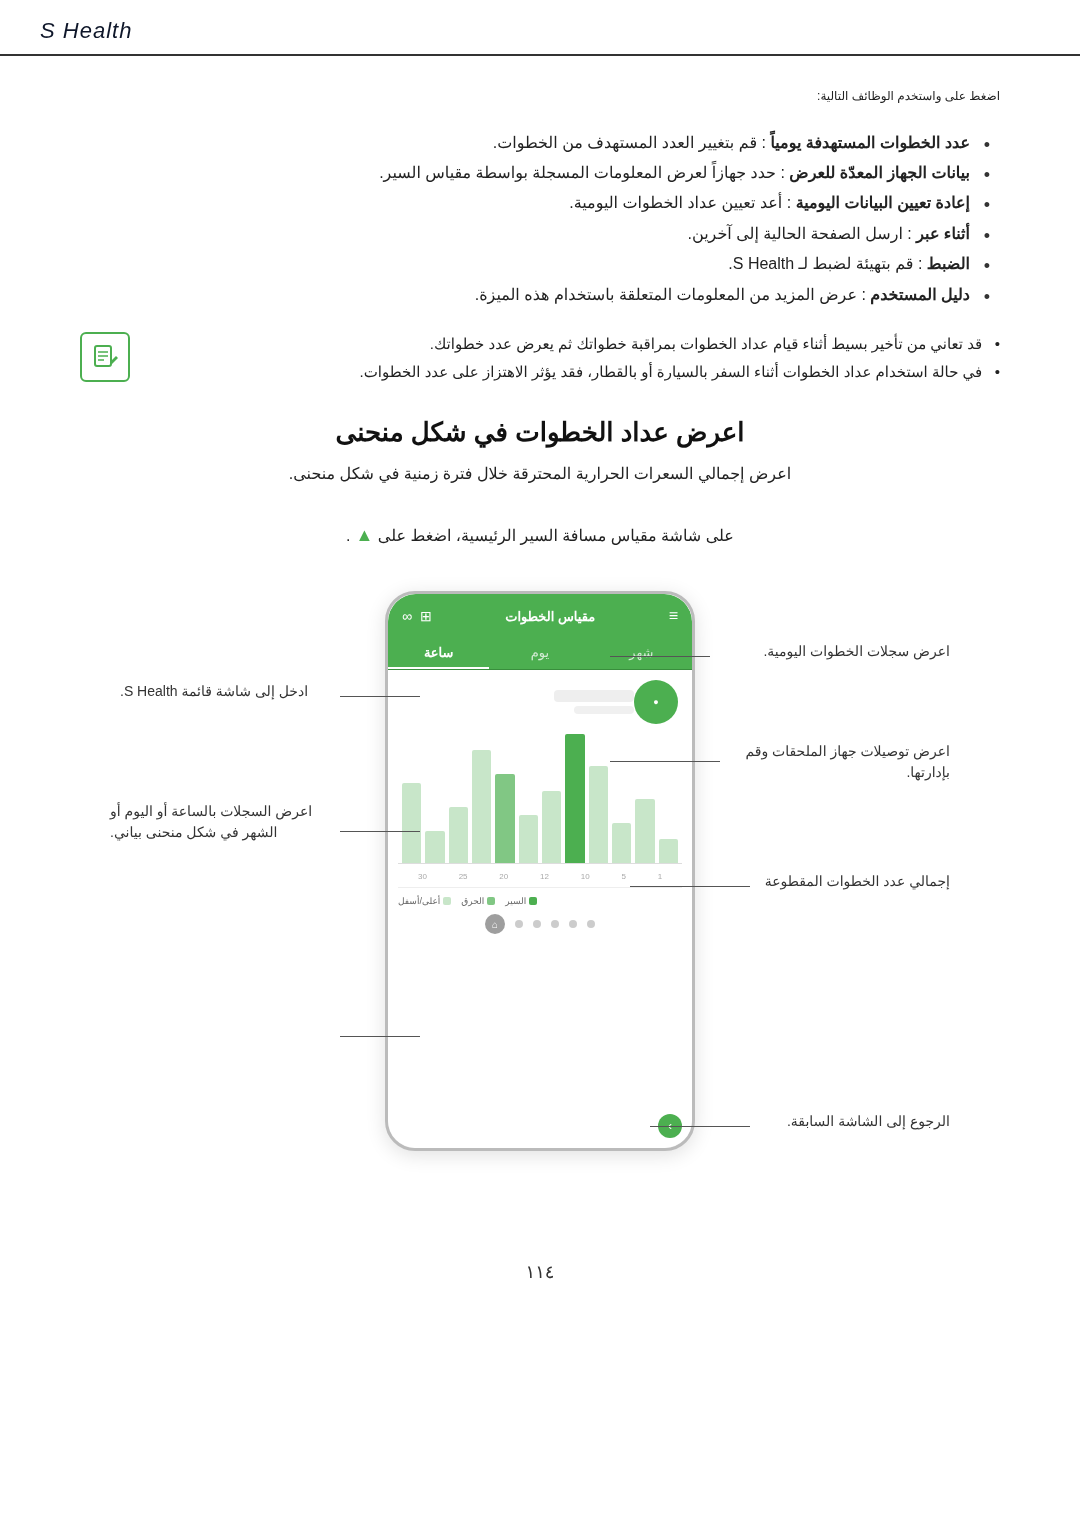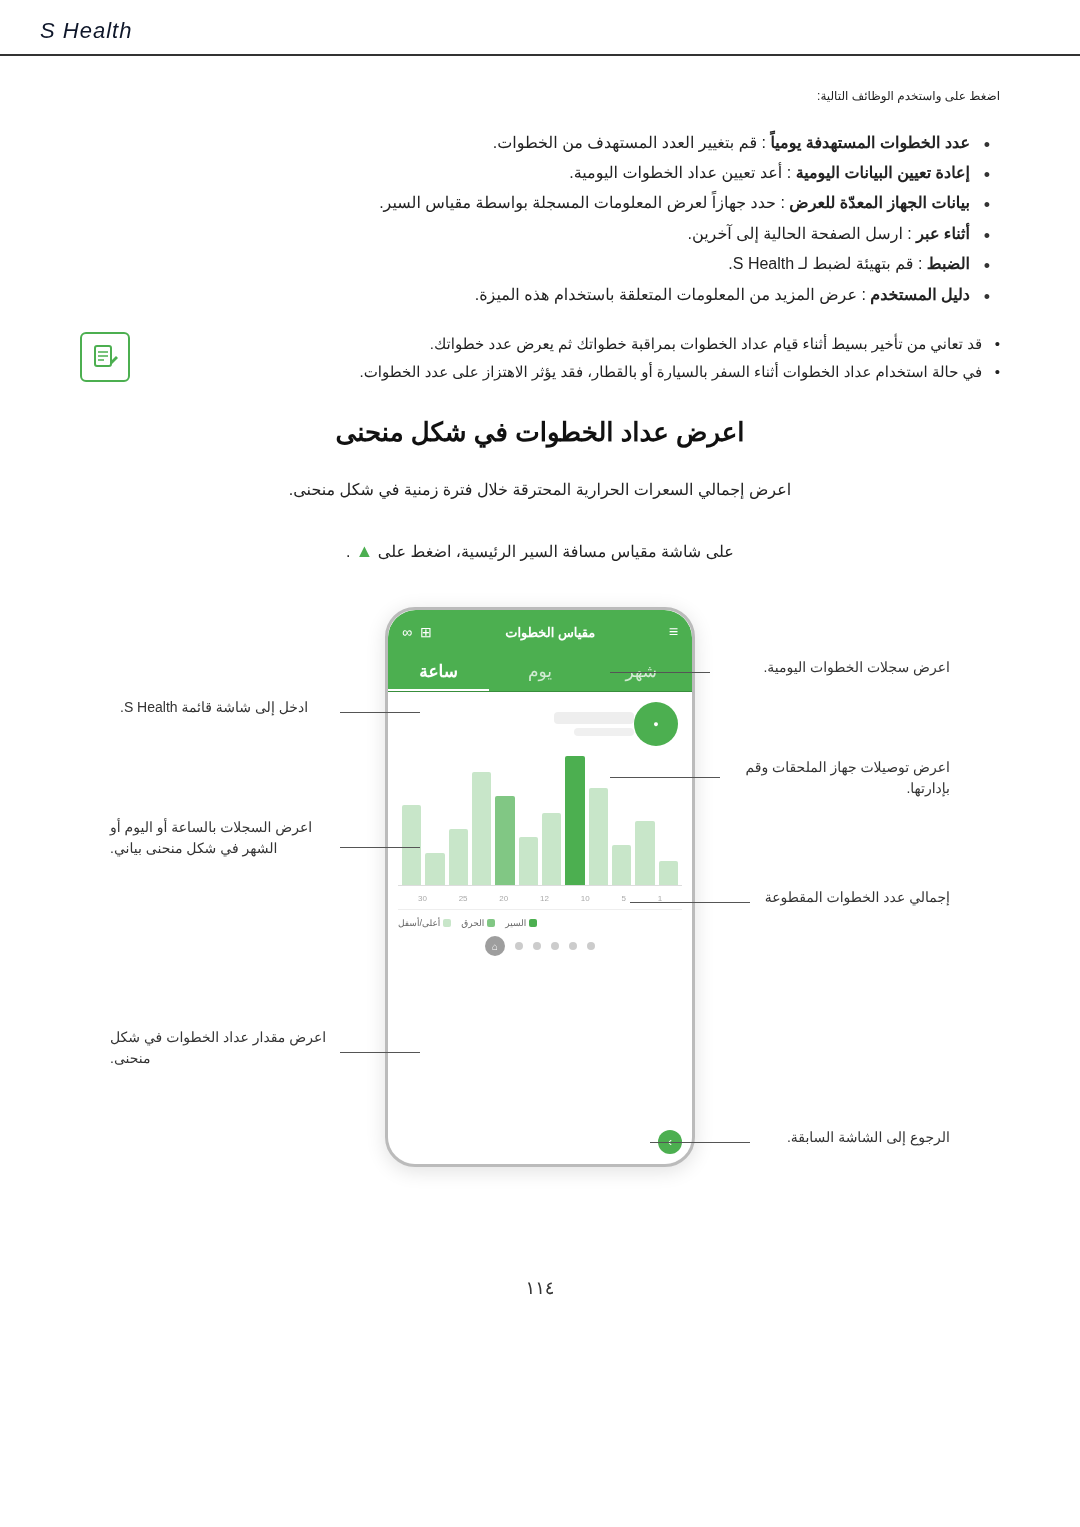--- a/index.html
+++ b/index.html
@@ -93,21 +93,21 @@
     .note-icon svg {
       width: 30px;
       height: 30px;
     }
 
     
     .section-heading {
       font-size: 26px;
       font-weight: bold;
       text-align: center;
-      margin: 20px 0 28px 0;
+      margin: 20px 0 12px 0;
       color: #111;
     }
 
     
     .section-subtext {
       font-size: 16px;
       text-align: center;
       line-height: 1.8;
       margin-bottom: 30px;
       color: #222;
@@ -172,21 +172,21 @@
     
     .phone-tabbar {
       display: flex;
       background: #4caf50;
       border-bottom: 1px solid #388e3c;
     }
     .phone-tab {
       flex: 1;
       text-align: center;
       padding: 7px 0;
-      font-size: 17px;
+      font-size: 13px;
       color: rgba(255,255,255,0.75);
     }
     .phone-tab.active {
       color: #fff;
       border-bottom: 2px solid #fff;
       font-weight: bold;
     }
 
     
     .bar-chart {
@@ -269,26 +269,26 @@
 <div class="main-content">
 
   <p class="intro-instruction">اضغط على  واستخدم الوظائف التالية:</p>
 
   <ul class="feature-list">
     <li>
       <strong>عدد الخطوات المستهدفة يومياً</strong>
       <span>: قم بتغيير العدد المستهدف من الخطوات.</span>
     </li>
     <li>
+      <strong>بيانات الجهاز المعدّة للعرض</strong>
+      <span>: حدد جهازاً لعرض المعلومات المسجلة بواسطة مقياس السير.</span>
+    </li>
+    <li>
       <strong>إعادة تعيين البيانات اليومية</strong>
       <span>: أعد تعيين عداد الخطوات اليومية.</span>
-    </li>
-    <li>
-      <strong>بيانات الجهاز المعدّة للعرض</strong>
-      <span>: حدد جهازاً لعرض المعلومات المسجلة بواسطة مقياس السير.</span>
     </li>
     <li>
       <strong>أثناء عبر</strong>
       <span>: ارسل الصفحة الحالية إلى آخرين.</span>
     </li>
     <li>
       <strong>الضبط</strong>
       <span>: قم بتهيئة لضبط لـ S Health.</span>
     </li>
     <li>
@@ -431,23 +431,20 @@
     <div class="annotation" style="top: 220px; left: 30px; max-width: 230px; text-align:left; direction:rtl;">
       <span>اعرض السجلات بالساعة أو اليوم أو الشهر في شكل منحنى بياني.</span>
     </div>
     <div style="position:absolute; top:250px; left:260px; width:80px; height:1px; background:#555;"></div>
 
     <div class="annotation" style="top: 290px; right: 50px; max-width: 200px;">
       <span>إجمالي عدد الخطوات المقطوعة</span>
     </div>
     <div style="position:absolute; top:305px; right:250px; width:120px; height:1px; background:#555;"></div>
 
-    <div class="annotation" style="top: 430px; left: 30px; max-width: 230px; text-align:left; direction:rtl;">
-      <span>اعرض مقدار عداد الخطوات في شكل منحنى.</span>
-    </div>
     <div style="position:absolute; top:455px; left:260px; width:80px; height:1px; background:#555;"></div>
 
     <div class="annotation" style="top: 530px; right: 50px; max-width: 200px;">
       <span>الرجوع إلى الشاشة السابقة.</span>
     </div>
     <div style="position:absolute; top:545px; right:250px; width:100px; height:1px; background:#555;"></div>
 
   </div>
 
 </div>

